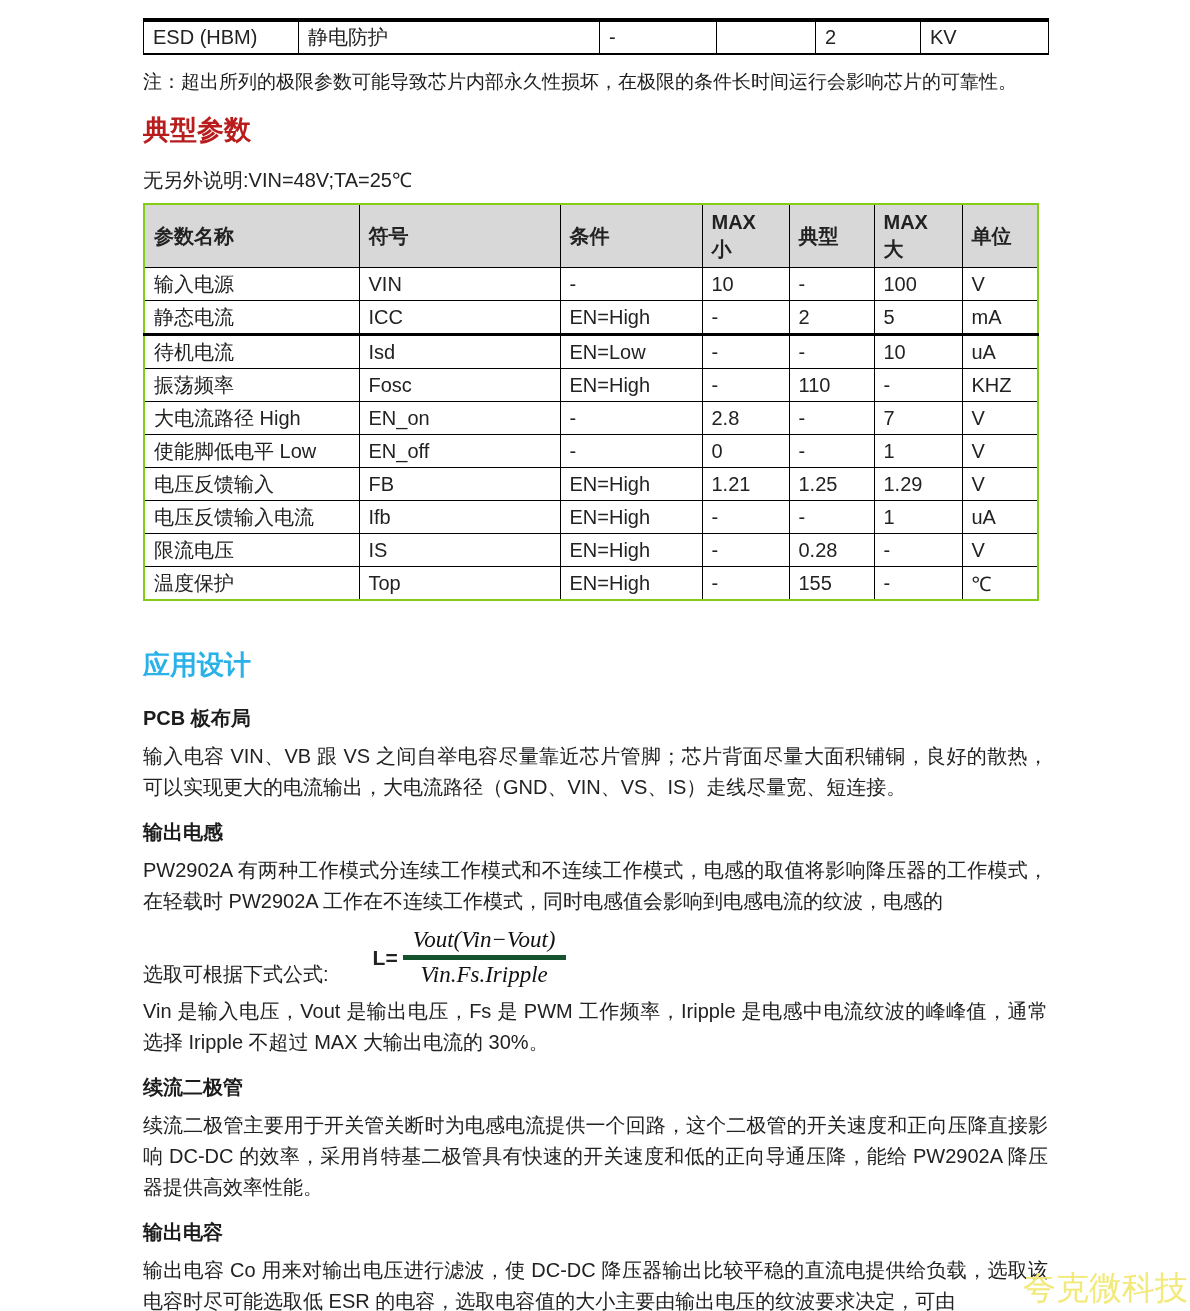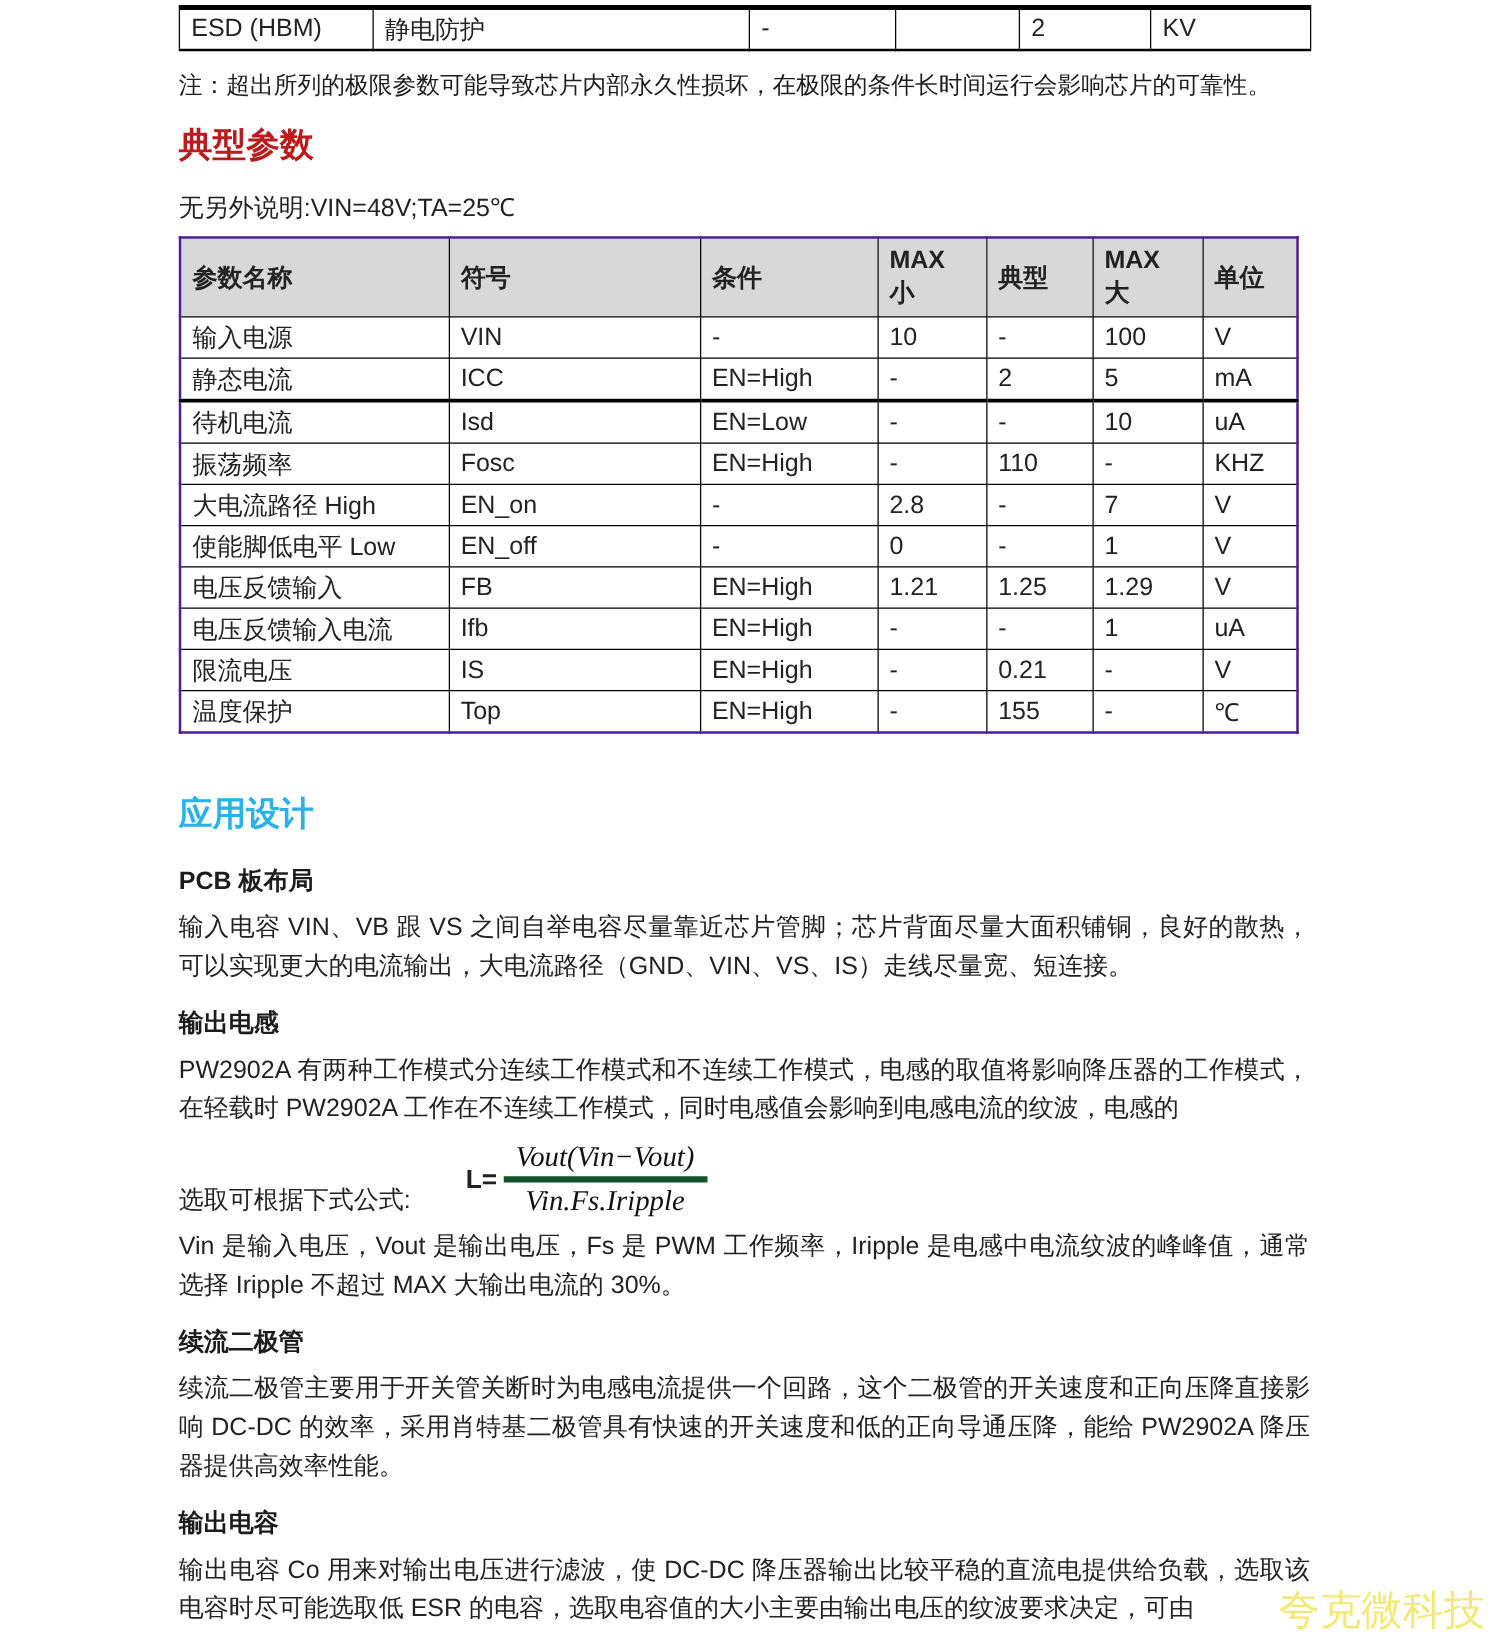--- a/index.html
+++ b/index.html
@@ -9,42 +9,42 @@
     box-sizing:border-box;
     padding:0 142px 0 143px;
     font-family:"Liberation Sans", sans-serif;
     color:#222222;
     overflow:hidden;
     background:#ffffff;
   }
   
   table.esd-table {
     border-collapse:collapse; table-layout:fixed;
-    width:905px; margin-top:4px;
+    width:905px; margin-top:18px;
     border-top:4px solid #000;
     border-bottom:2.5px solid #000;
   }
   table.esd-table td {
     border:1.5px solid #000;
     height:31px; padding:0 9px;
     font-size:20px; vertical-align:middle;
     overflow:hidden; white-space:nowrap;
   }
   
   .note { font-size:19px; margin:14px 0 0; color:#1c1c1c; }
   
   h2 { font-size:27px; font-weight:700; margin:0; }
   h2.typ { color:#b91c1c; margin-top:17px; }
   h2.app { color:#29b1e8; margin-top:46px; }
   .cond { font-size:20px; margin:18px 0 0; }
   
   table.param-table {
     border-collapse:collapse; table-layout:fixed;
     width:894px; margin-top:9px;
-    border:2px solid #4c1d95;
+    border:2px solid #84cc16;
   }
   table.param-table th, table.param-table td {
     border:1px solid #000;
     padding:0 9px; text-align:left; vertical-align:middle;
     font-size:20px; overflow:hidden;
   }
   table.param-table thead th {
     background:#d8d8d8; font-weight:700; height:62px;
   }
   table.param-table thead th.wrap { white-space:pre-line; line-height:27px; }
@@ -195,21 +195,21 @@
         <td>-</td>
         <td>-</td>
         <td>1</td>
         <td>uA</td>
       </tr>
       <tr>
         <td>限流电压</td>
         <td>IS</td>
         <td>EN=High</td>
         <td>-</td>
-        <td>0.21</td>
+        <td>0.28</td>
         <td>-</td>
         <td>V</td>
       </tr>
       <tr>
         <td>温度保护</td>
         <td>Top</td>
         <td>EN=High</td>
         <td>-</td>
         <td>155</td>
         <td>-</td>

